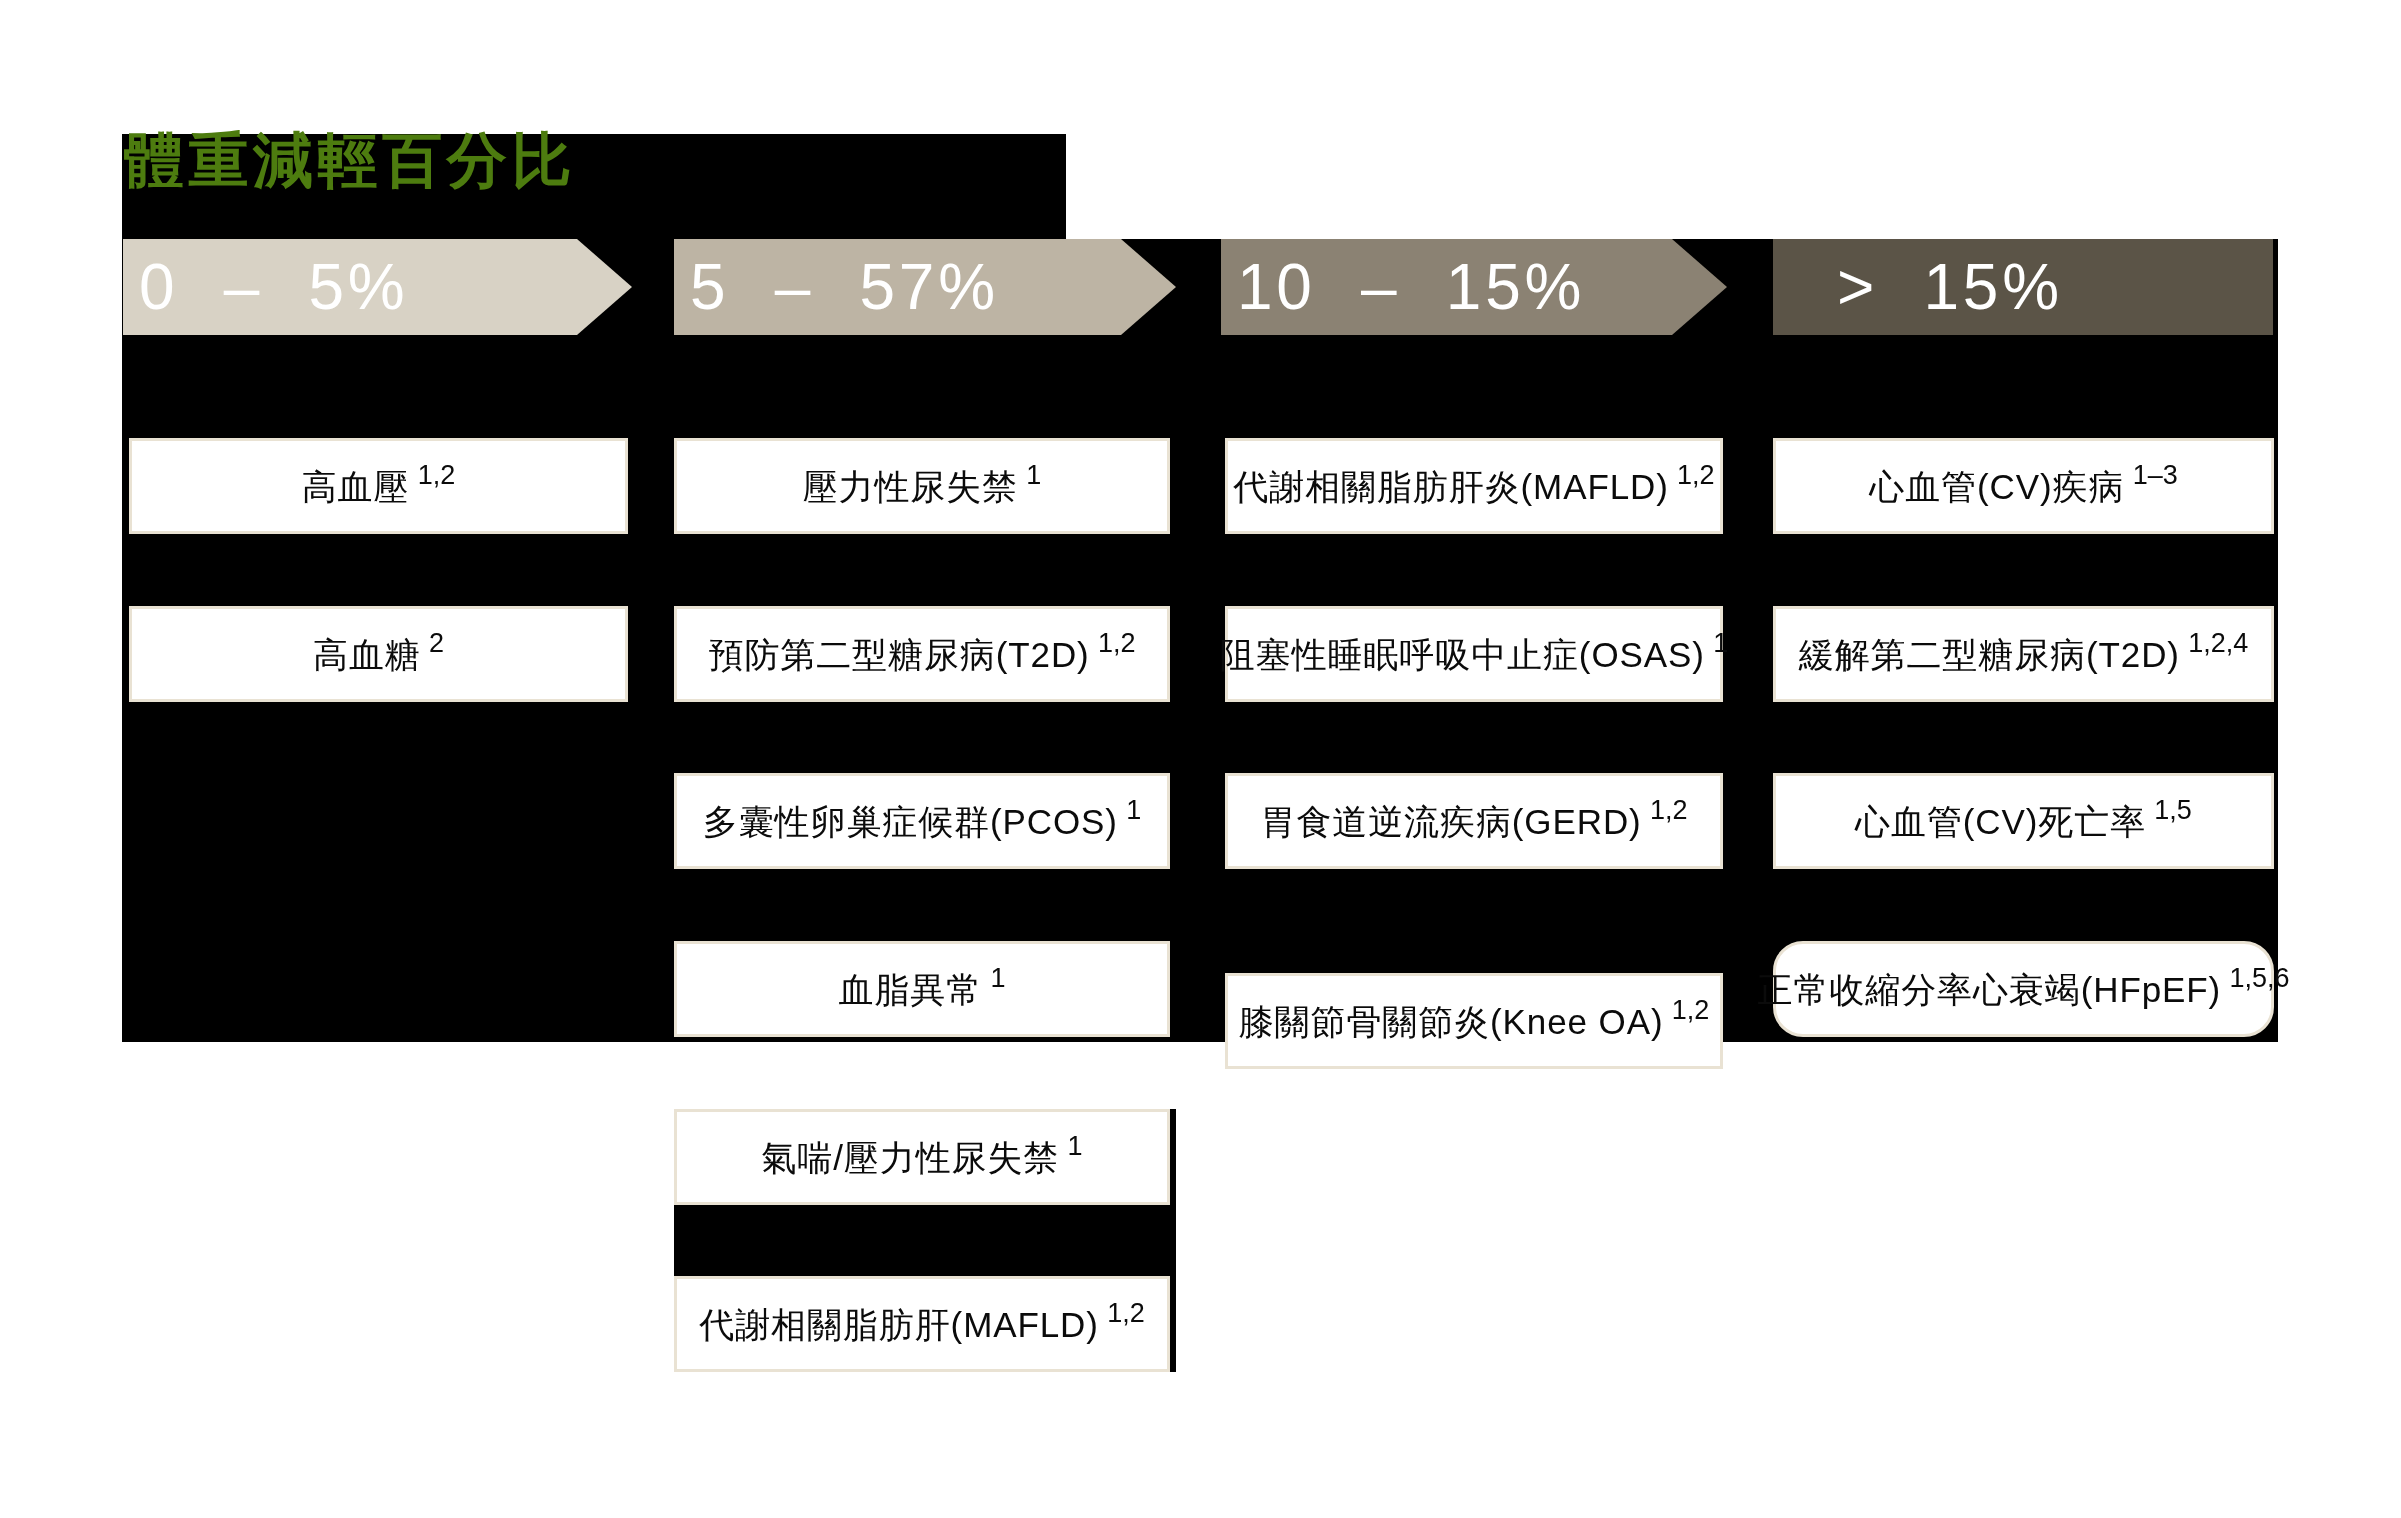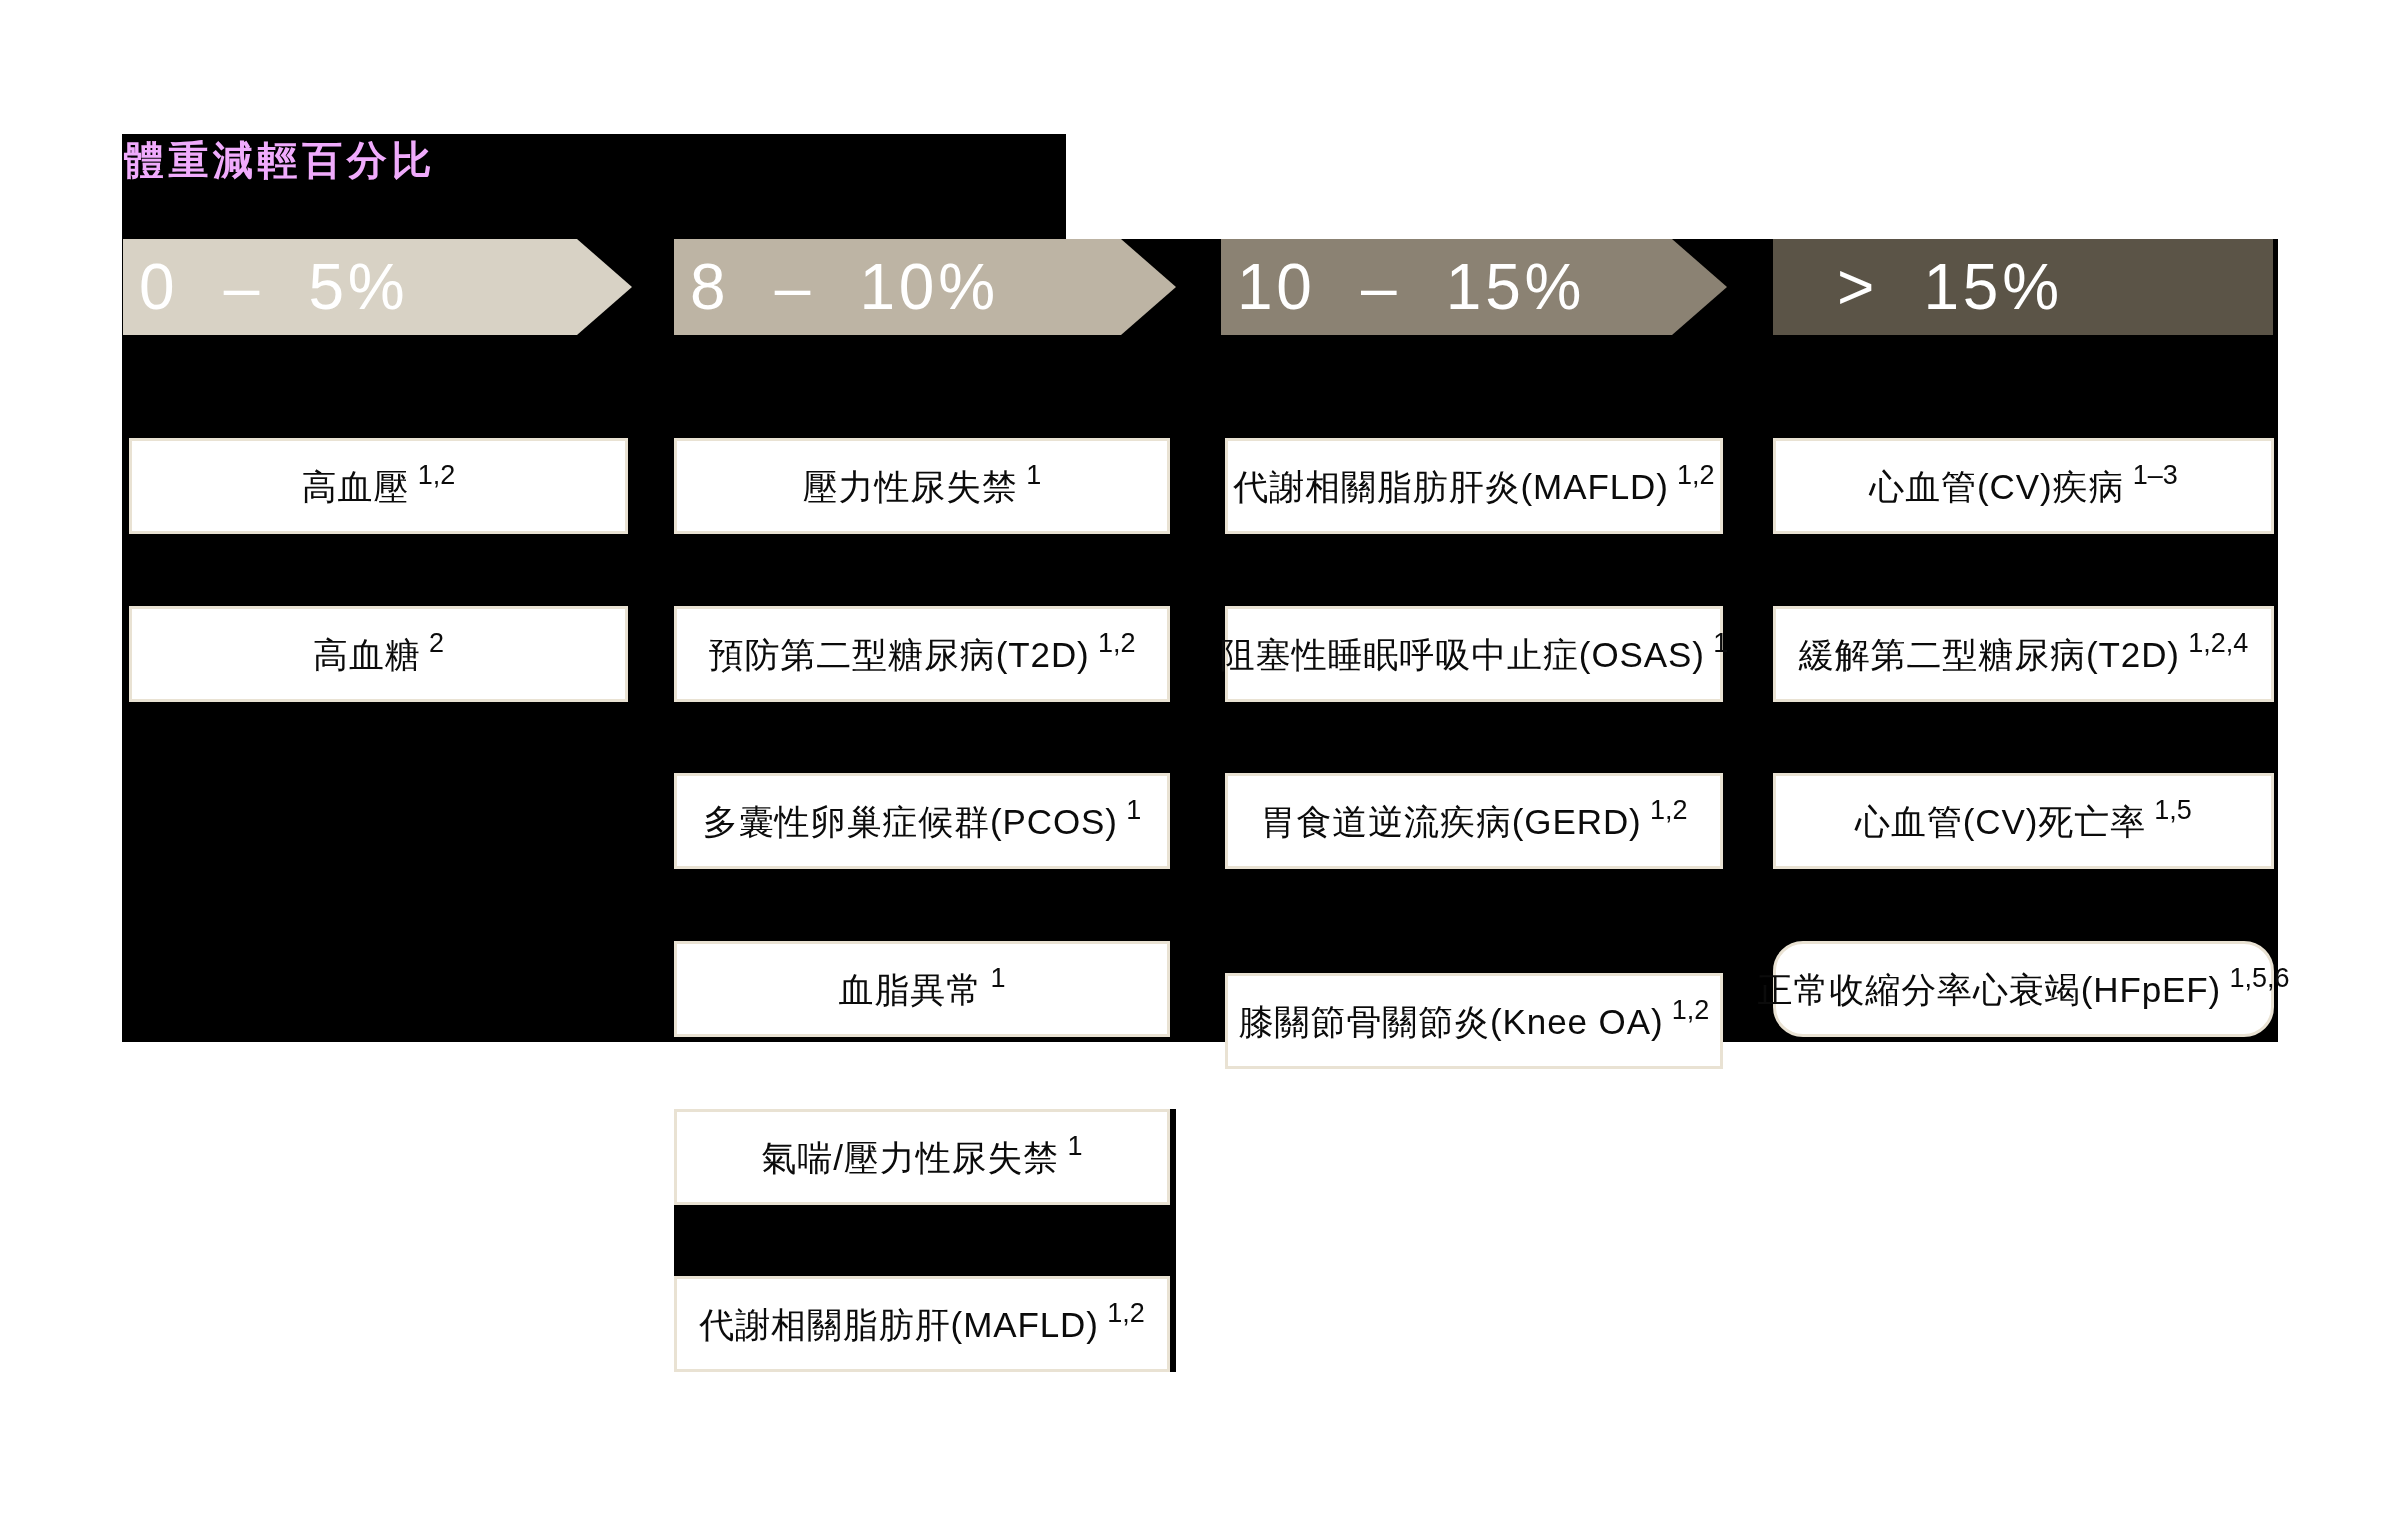--- a/index.html
+++ b/index.html
@@ -13,25 +13,25 @@
   }
   .title-block {
     position: absolute;
     left: 122px; top: 134px;
     width: 944px; height: 105px;
     background: #000000;
   }
   .page-title {
     margin: 0;
     padding: 0 0 0 1.8px;
-    font-size: 40px;
+    font-size: 60px;
     line-height: 53px;
     font-weight: bold;
     letter-spacing: 4.6px;
-    color: #f0abfc;
+    color: #4d7c0f;
     white-space: nowrap;
   }
   .main-black {
     position: absolute;
     left: 122px; top: 239px;
     width: 2156px; height: 803px;
     background: #000000;
   }
   .lower-black {
     position: absolute;
@@ -98,21 +98,21 @@
       <div class="arrow tipped" style="left: 123px; width: 509px; background: rgb(216, 210, 197);">
         <span class="arrow-label">0 – 5%</span>
       </div>
       <div class="box" style="left: 129px; width: 499px; top: 438px; height: 96px;">
         <span class="box-label"><span>高血壓</span><sup>1,2</sup></span>
       </div>
       <div class="box" style="left: 129px; width: 499px; top: 606px; height: 96px;">
         <span class="box-label"><span>高血糖</span><sup>2</sup></span>
       </div>
       <div class="arrow tipped" style="left: 674px; width: 502px; background: rgb(189, 180, 164);">
-        <span class="arrow-label">8 – 10%</span>
+        <span class="arrow-label">5 – 57%</span>
       </div>
       <div class="box" style="left: 674px; width: 496px; top: 438px; height: 96px;">
         <span class="box-label"><span>壓力性尿失禁</span><sup>1</sup></span>
       </div>
       <div class="box" style="left: 674px; width: 496px; top: 606px; height: 96px;">
         <span class="box-label"><span>預防第二型糖尿病(T2D)</span><sup>1,2</sup></span>
       </div>
       <div class="box" style="left: 674px; width: 496px; top: 773px; height: 96px;">
         <span class="box-label"><span>多囊性卵巢症候群(PCOS)</span><sup>1</sup></span>
       </div>

